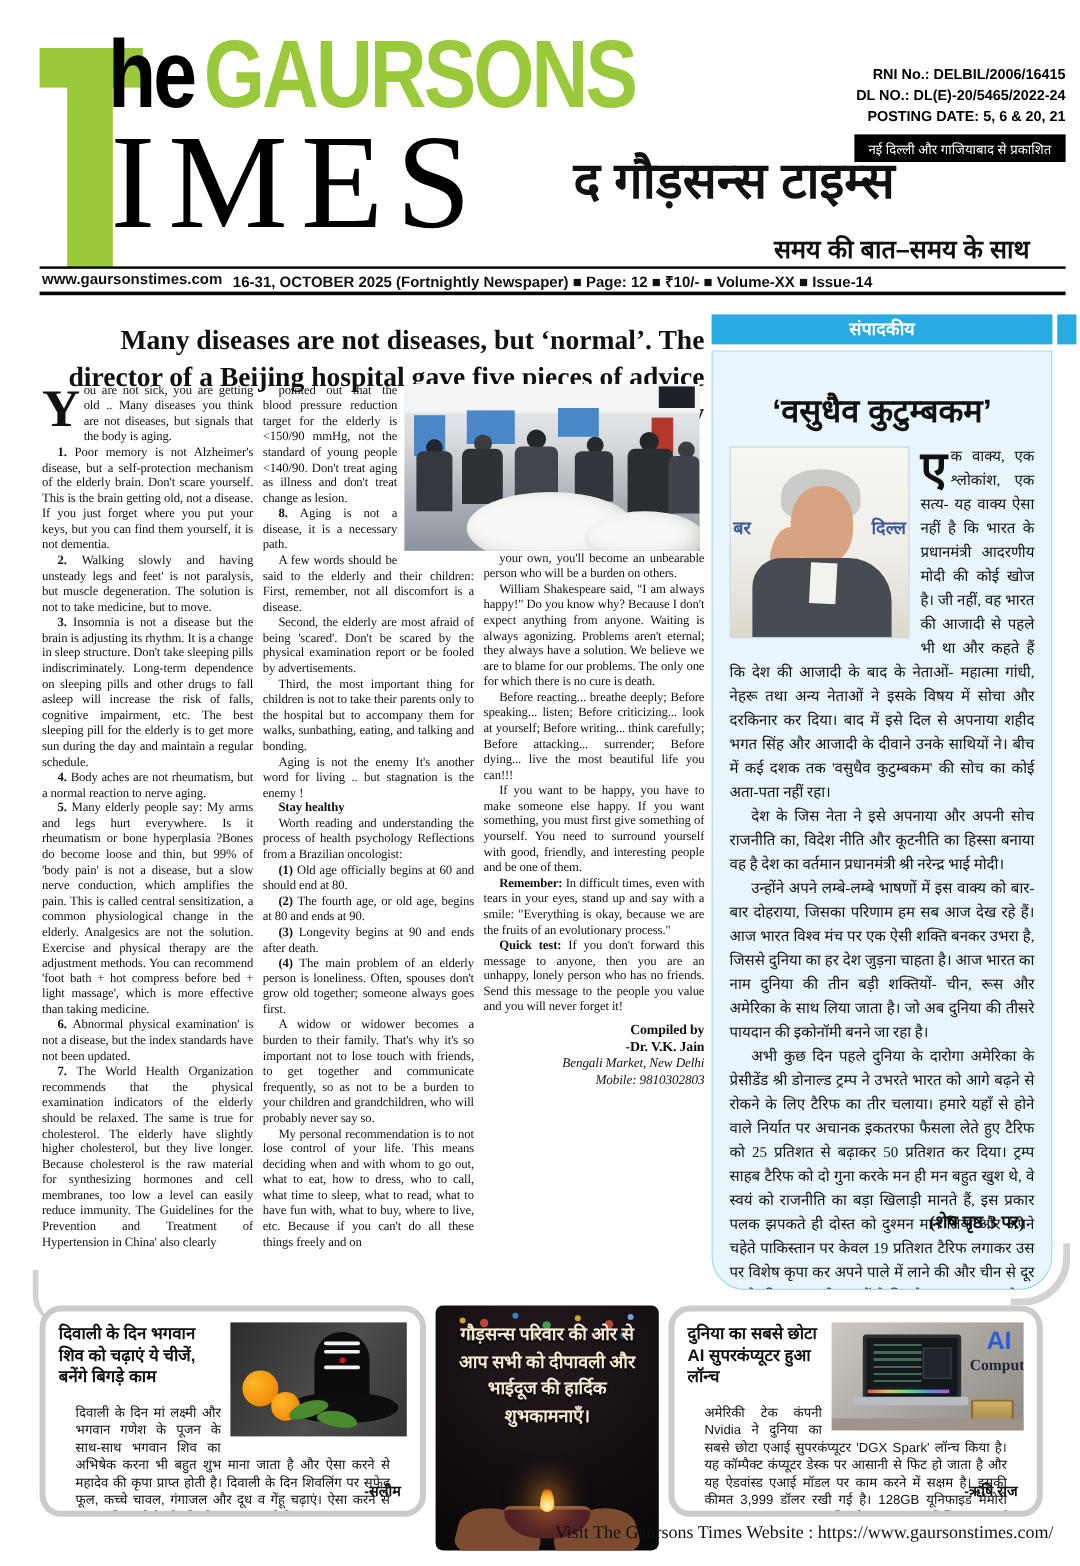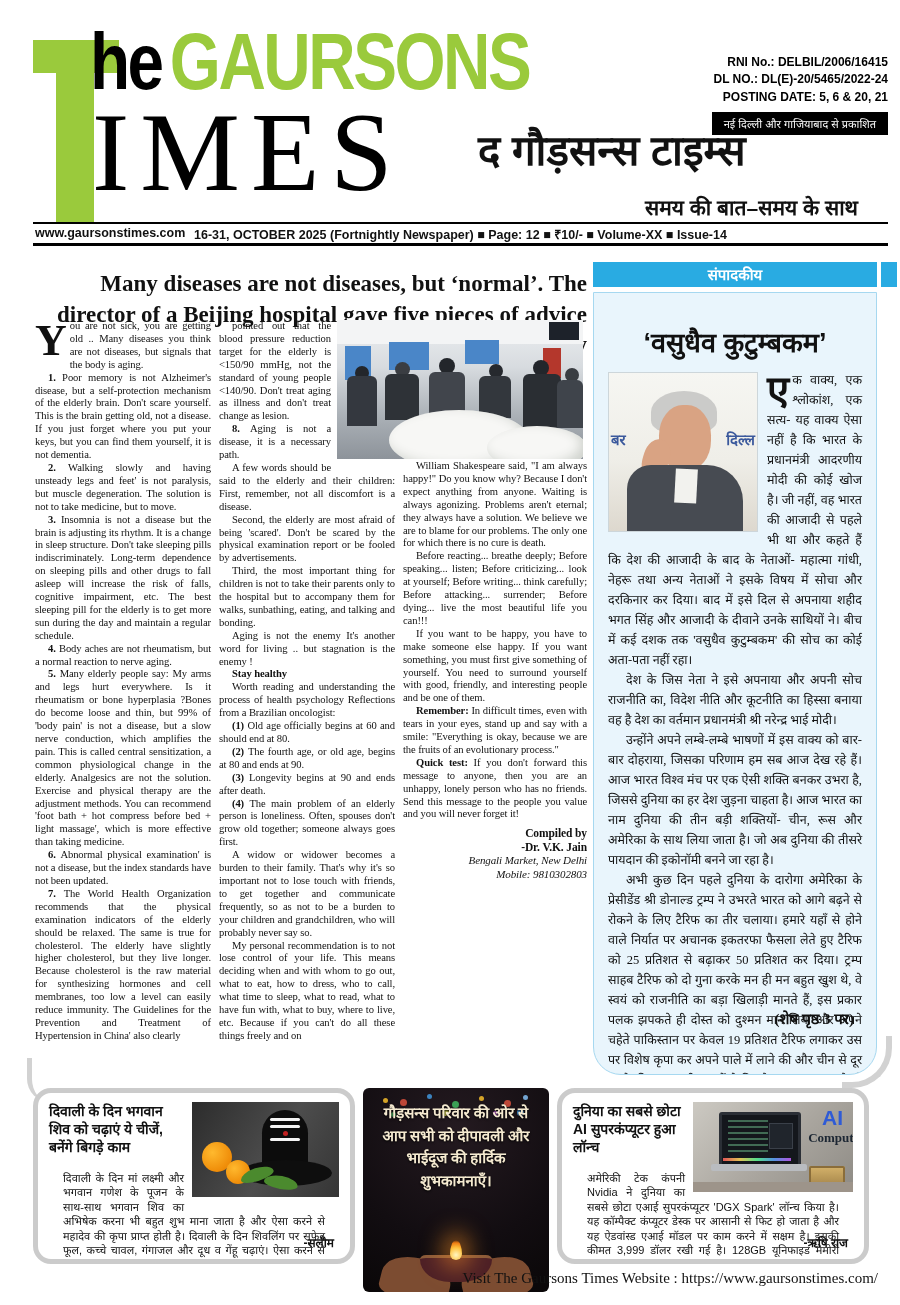--- a/index.html
+++ b/index.html
@@ -193,20 +193,21 @@
           <p class="para"><b>(1) </b>Old age officially begins at 60 and should end at 80.</p>
           <p class="para"><b>(2) </b>The fourth age, or old age, begins at 80 and ends at 90.</p>
           <p class="para"><b>(3) </b>Longevity begins at 90 and ends after death.</p>
           <p class="para"><b>(4) </b>The main problem of an elderly person is loneliness. Often, spouses don't grow old together; someone always goes first.</p>
           <p class="para">A widow or widower becomes a burden to their family. That's why it's so important not to lose touch with friends, to get together and communicate frequently, so as not to be a burden to your children and grandchildren, who will probably never say so.</p>
           <p class="para">My personal recommendation is to not lose control of your life. This means deciding when and with whom to go out, what to eat, how to dress, who to call, what time to sleep, what to read, what to have fun with, what to buy, where to live, etc. Because if you can't do all these things freely and on</p>
         </div>
     </div>
     <div class="col col3">
       <div>
+          <p class="para">your own, you'll become an unbearable person who will be a burden on others.</p>
           <p class="para">William Shakespeare said, "I am always happy!" Do you know why? Because I don't expect anything from anyone. Waiting is always agonizing. Problems aren't eternal; they always have a solution. We believe we are to blame for our problems. The only one for which there is no cure is death.</p>
           <p class="para">Before reacting... breathe deeply; Before speaking... listen; Before criticizing... look at yourself; Before writing... think carefully; Before attacking... surrender; Before dying... live the most beautiful life you can!!!</p>
           <p class="para">If you want to be happy, you have to make someone else happy. If you want something, you must first give something of yourself. You need to surround yourself with good, friendly, and interesting people and be one of them.</p>
           <p class="para"><b>Remember: </b>In difficult times, even with tears in your eyes, stand up and say with a smile: "Everything is okay, because we are the fruits of an evolutionary process."</p>
           <p class="para"><b>Quick test: </b>If you don't forward this message to anyone, then you are an unhappy, lonely person who has no friends. Send this message to the people you value and you will never forget it!</p>
         </div>
       <div class="byline">
         <span class="b1">Compiled by</span>
         <span class="b2">-Dr. V.K. Jain</span>
         <span class="b3">Bengali Market, New Delhi</span>

